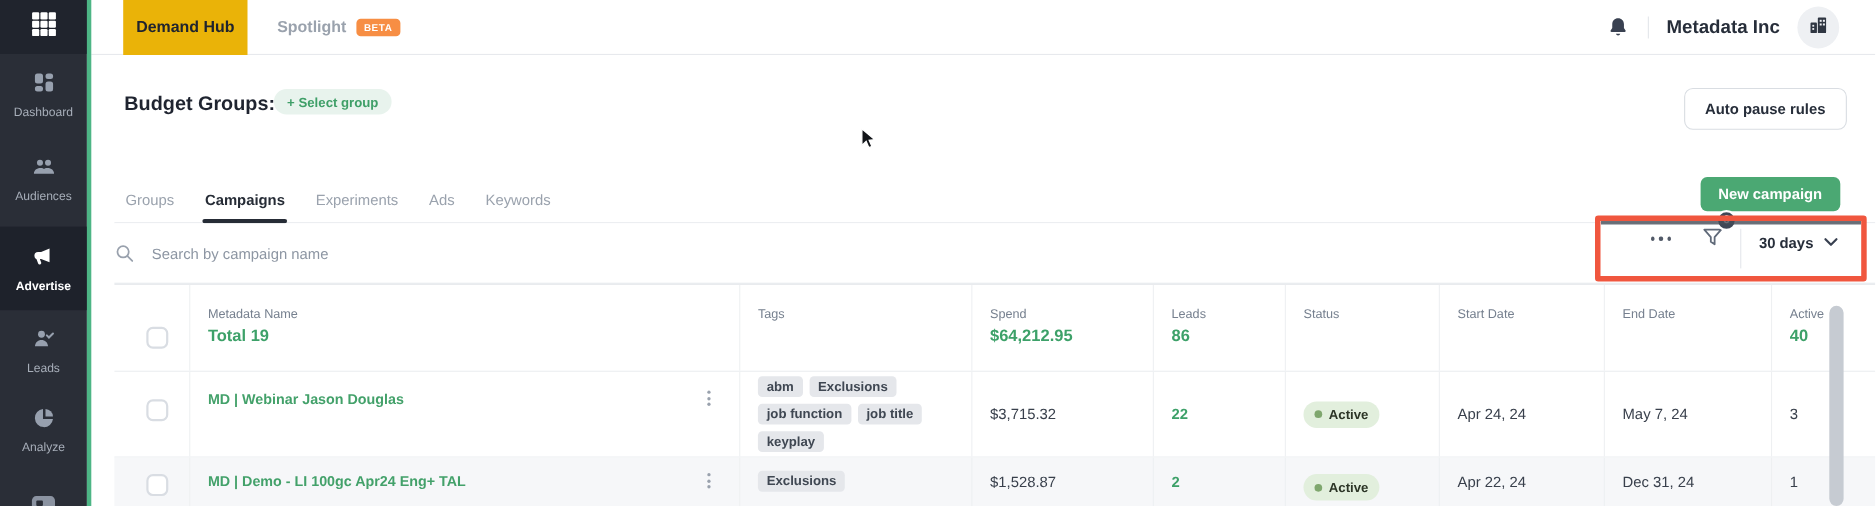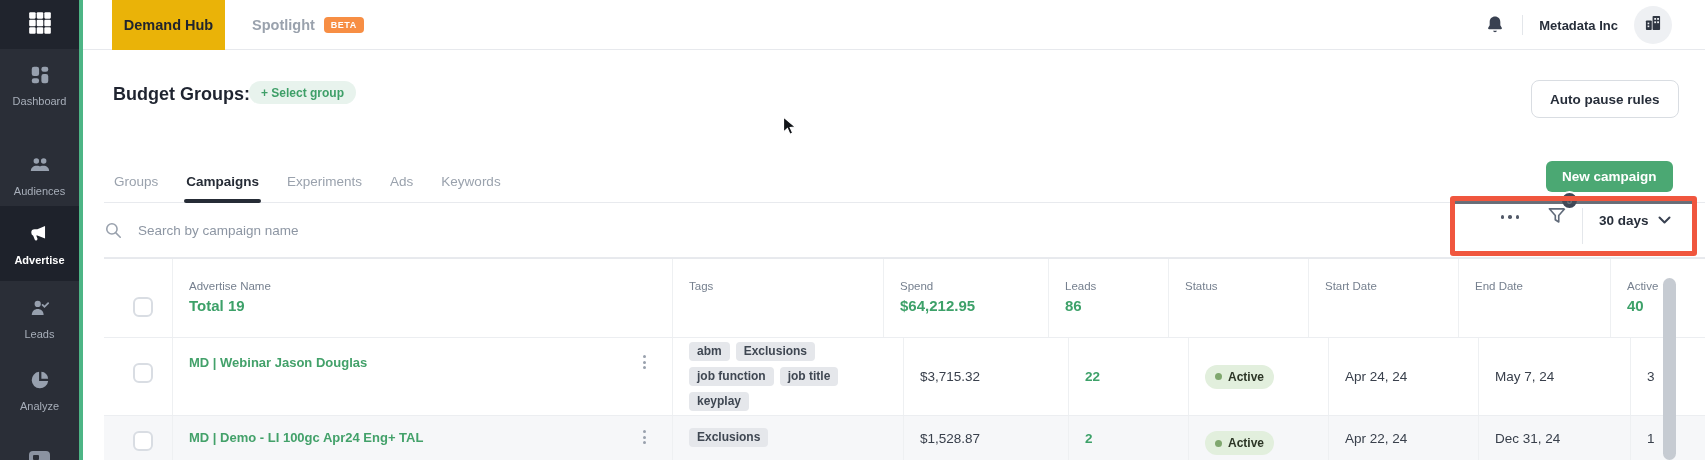--- a/index.html
+++ b/index.html
@@ -9,39 +9,39 @@
 
   
   .sidebar{position:absolute;left:0;top:0;width:79px;height:460px;background:#2a2e37;z-index:6;}
   .green-line{position:absolute;left:79px;top:0;width:4px;height:460px;background:#4db585;z-index:7;}
   .sidebar-top{position:absolute;left:0;top:0;width:79px;height:49px;background:#20242d;
                display:flex;align-items:center;justify-content:center;cursor:pointer;}
   .nav-item{position:absolute;left:0;width:79px;display:flex;flex-direction:column;align-items:center;
             gap:7px;color:#a7aeb9;font-size:11px;cursor:pointer;}
   .nav-item svg{flex:0 0 auto;}
   #nav-dashboard{top:64px}
-  #nav-audiences{top:154px}
+  #nav-audiences{top:141px}
   #nav-advertise{top:206px;background:#1e222b;padding:17px 0 15px;color:#ffffff;font-weight:bold;}
   #nav-leads{top:297px}
   #nav-analyze{top:369px}
   #nav-partial{top:451px}
 
   
   .topbar{position:absolute;left:83px;top:0;right:0;height:50px;background:#fff;
           border-bottom:1px solid #e7e9ed;z-index:4;}
   .tab-demand{position:absolute;left:29px;top:0;width:113px;height:50px;background:#eab308;
               display:flex;align-items:center;justify-content:center;font-weight:bold;
               font-size:14.5px;color:#20242e;cursor:pointer;}
   .tab-spotlight{position:absolute;left:169px;top:0;height:50px;display:flex;align-items:center;gap:9px;
                  font-weight:bold;font-size:14.5px;color:#9aa2ad;cursor:pointer;}
   .beta-badge{background:#f78e44;color:#fff;font-size:9px;font-weight:bold;letter-spacing:.5px;
               padding:3px 7px;border-radius:4px;}
   .topbar-right{position:absolute;right:33px;top:0;height:50px;display:flex;align-items:center;gap:16px;}
   .tb-divider{width:1px;height:20px;background:#e3e6ea;}
-  .org-name{font-size:13px;font-weight:bold;color:#272e3a;}
+  .org-name{font-size:17px;font-weight:bold;color:#272e3a;}
   .avatar{width:38px;height:38px;border-radius:50%;background:#eef0f3;display:flex;align-items:center;
           justify-content:center;cursor:pointer;}
 
   
   .page-title{position:absolute;left:113px;top:84px;font-size:18px;font-weight:bold;color:#1f2430;}
   .select-group{position:absolute;left:249px;top:81px;height:23px;padding:0 12px;border-radius:12px;
                 background:#e8f3ed;color:#3f9f68;font-size:12px;font-weight:bold;border:none;
                 display:flex;align-items:center;cursor:pointer;font-family:inherit;}
   .auto-pause{position:absolute;left:1531px;top:80px;height:38px;padding:0 18px;background:#fff;
               border:1px solid #d9dde2;border-radius:8px;font-size:13.5px;font-weight:bold;
@@ -101,21 +101,21 @@
   .row2 .camp-name{margin-top:14px;}
   .kebab{position:absolute;right:22px;display:flex;flex-direction:column;gap:2.5px;background:none;
          border:none;cursor:pointer;padding:4px;}
   .row1 .kebab{top:13px;} .row2 .kebab{top:10px;}
   .kebab i{width:3px;height:3px;border-radius:50%;background:#99a1ad;}
   .tags-cell{display:flex;flex-wrap:wrap;gap:6px 6px;align-content:flex-start;padding-right:12px;}
   .row1 .tags-cell{padding-top:4px;}
   .row2 .tags-cell{padding-top:12px;}
   .tag{background:#e5e7eb;color:#3f4752;font-size:12px;font-weight:bold;border-radius:4px;
        padding:3px 8px;line-height:13px;white-space:nowrap;height:19px;}
-  .val-cell{display:flex;align-items:center;font-size:13.5px;color:#39404c;margin-left:20px;}
+  .val-cell{display:flex;align-items:center;font-size:13.5px;color:#39404c;}
   .row2 .val-cell{align-items:flex-start;padding-top:15px;}
   .leads-val{color:#3da169;font-weight:bold;}
   .status-pill{display:inline-flex;align-items:center;gap:6px;background:#e2efdd;border-radius:12px;
                height:24px;padding:0 10px;font-size:12px;font-weight:bold;color:#2c3526;}
   .status-pill .dot{width:7px;height:7px;border-radius:50%;background:#7fa76e;}
   .scrollbar{position:absolute;left:1663px;top:278px;width:13px;height:182px;background:#c6cbd2;
              border-radius:7px;cursor:pointer;z-index:8;}
   .cursor{position:absolute;left:782px;top:116px;z-index:40;pointer-events:none;}
   .partial-icon{width:21px;height:14px;border-radius:4px;background:#8b93a1;position:relative;}
   .partial-icon::after{content:"";position:absolute;left:4px;top:4px;width:6px;height:5px;
@@ -284,21 +284,21 @@
 
   <div class="red-box"></div>
 
   <div class="table">
 
     <div class="trow header-row">
       <div class="cell cb">
         <div class="checkbox"></div>
       </div>
       <div class="cell">
-        <span class="col-label">Advertise Name</span>
+        <span class="col-label">Metadata Name</span>
         <span class="total-val">Total 19</span>
       </div>
       <div class="cell">
         <span class="col-label">Tags</span>
       </div>
       <div class="cell">
         <span class="col-label">Spend</span>
         <span class="total-val">$64,212.95</span>
       </div>
       <div class="cell">

